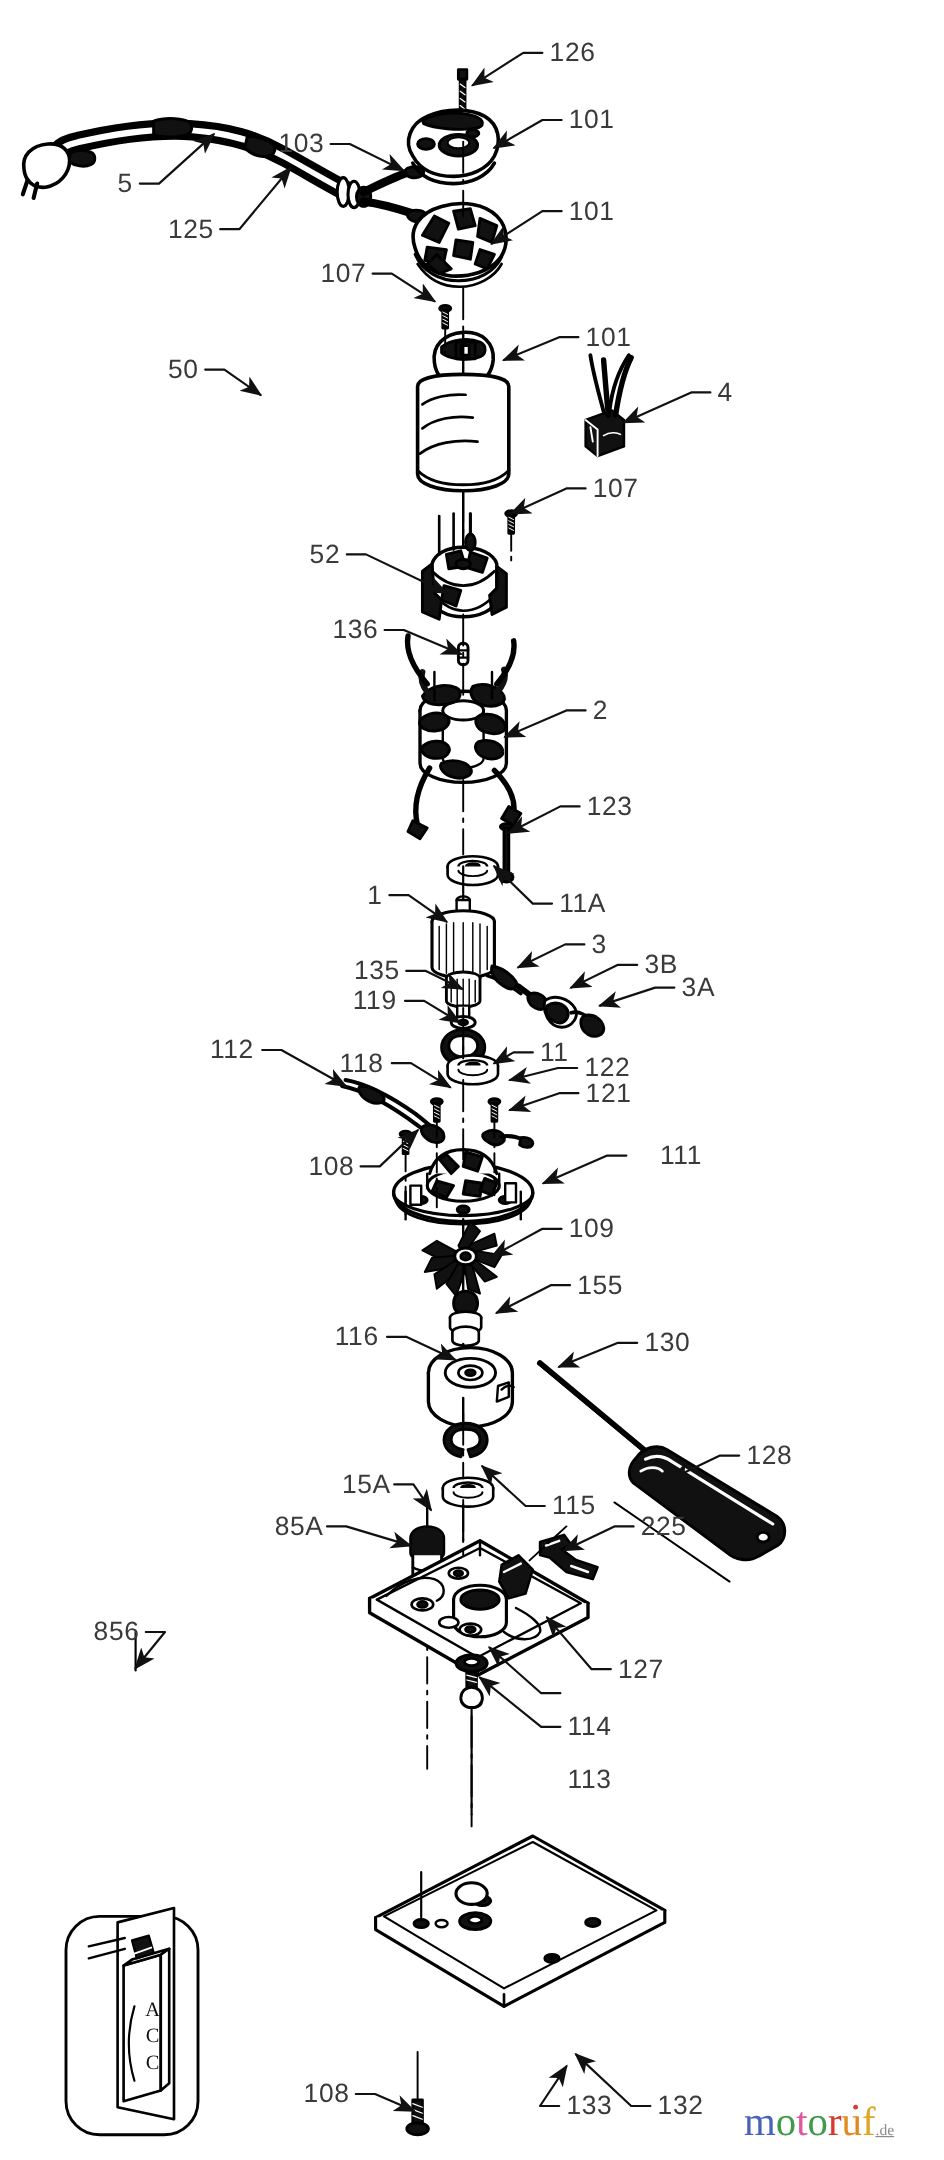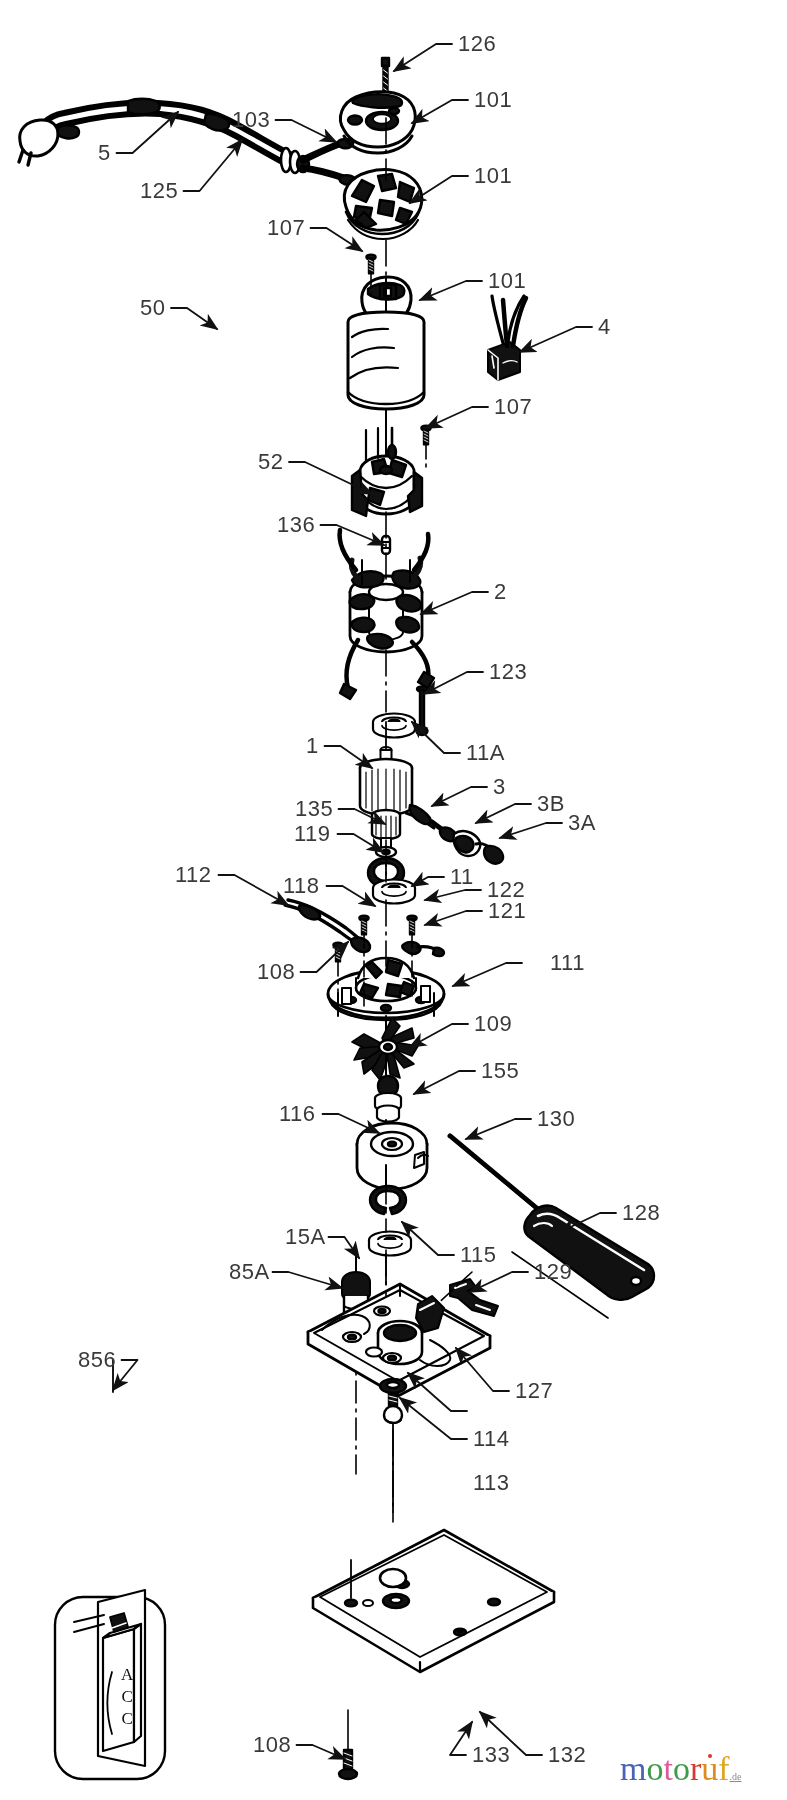--- a/index.html
+++ b/index.html
@@ -4,21 +4,21 @@
 <style>
   html,body{margin:0;padding:0;background:#fff;}
   body{width:787px;height:1800px;font-family:"Liberation Sans",sans-serif;}
   #stage{position:relative;width:787px;height:1800px;overflow:hidden;background:#fff;}
   #art{position:absolute;left:0;top:0;width:787px;height:1800px;}
   .lbl{position:absolute;font-family:"Liberation Sans",sans-serif;font-size:22px;color:#3a3a3a;
        letter-spacing:.5px;white-space:nowrap;line-height:1;}
   #wm{position:absolute;left:620px;top:1752px;font-family:"Liberation Serif",serif;
       font-size:34px;line-height:1;white-space:nowrap;}
   #wm .c{display:inline-block;}
-  #wm .sfx{font-size:10px;color:#8a8a8a;text-decoration:underline;}
+  #wm .sfx{font-size:13px;color:#8a8a8a;text-decoration:underline;}
   #wm .dot{position:absolute;right:30px;top:2px;width:4px;height:4px;border-radius:50%;background:#d43a2f;}
 </style>
 </head>
 <body>
 
 <div id="stage">
 
   <svg id="art" viewBox="0 0 787 1800" xmlns="http://www.w3.org/2000/svg">
     <defs>
       <marker id="ah" markerWidth="11" markerHeight="11" refX="9" refY="4" orient="auto">
@@ -579,21 +579,21 @@
       <div class="lbl" style="left: 257px; top: 961px;">108</div>
       <div class="lbl" style="left: 536px; top: 952px; margin-left: 14px;">111</div>
       <div class="lbl" style="left: 474px; top: 1013px;">109</div>
       <div class="lbl" style="left: 481px; top: 1060px;">155</div>
       <div class="lbl" style="left: 279px; top: 1103px;">116</div>
       <div class="lbl" style="left: 537px; top: 1108px;">130</div>
       <div class="lbl" style="left: 622px; top: 1202px;">128</div>
       <div class="lbl" style="left: 285px; top: 1226px;">15A</div>
       <div class="lbl" style="left: 460px; top: 1244px;">115</div>
       <div class="lbl" style="left: 229px; top: 1261px;">85A</div>
-      <div class="lbl" style="left: 534px; top: 1261px;">129</div>
+      <div class="lbl" style="left: 534px; top: 1261px;">225</div>
       <div class="lbl" style="left: 515px; top: 1380px;">127</div>
       <div class="lbl" style="left: 473px; top: 1472px;">113</div>
       <div class="lbl" style="left: 473px; top: 1428px;">114</div>
       <div class="lbl" style="left: 78px; top: 1349px;">856</div>
       <div class="lbl" style="left: 253px; top: 1734px;">108</div>
       <div class="lbl" style="left: 472px; top: 1744px;">133</div>
       <div class="lbl" style="left: 548px; top: 1744px;">132</div>
     </div>
 
   <div id="wm">

